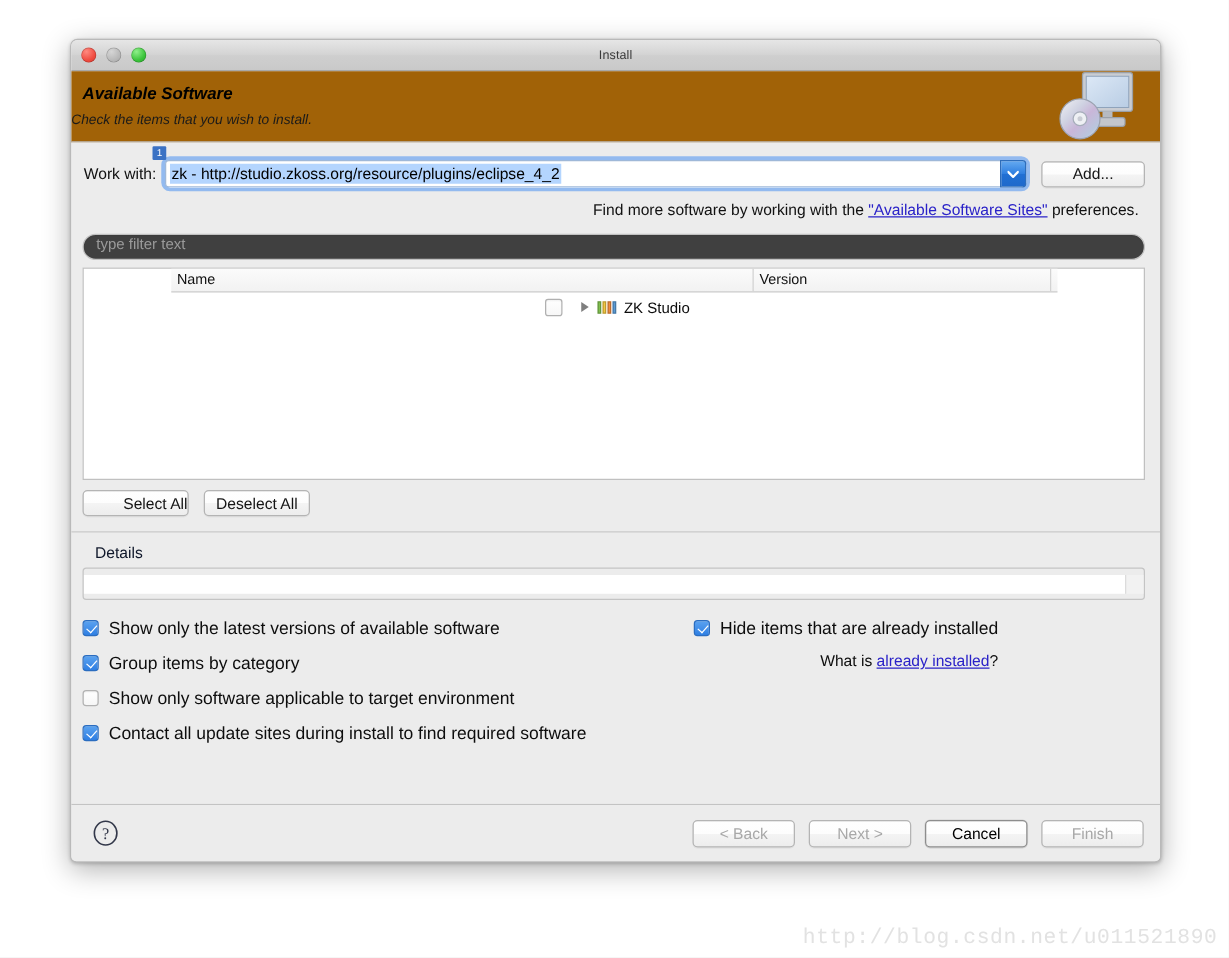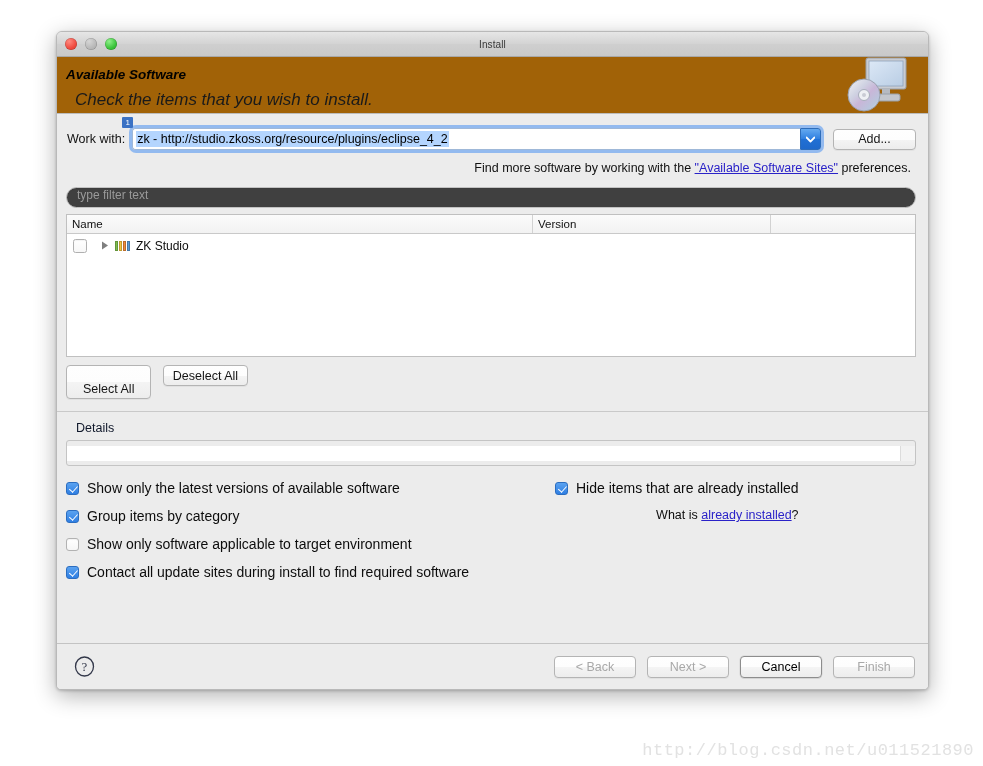--- a/index.html
+++ b/index.html
@@ -77,23 +77,22 @@
     box-sizing: border-box;
     font-style: italic;
   }
   .header-title {
     font-size: 13.5px;
     font-weight: bold;
     color: #000;
     margin-left: 9px;
   }
   .header-sub {
-    font-size: 17px;
+    font-size: 11px;
     color: #1a1a1a;
-    margin-left: 18px;
     margin-top: 8px;
   }
   .header-icon {
     position: absolute;
     right: 14px;
     top: -4px;
     width: 72px;
     height: 62px;
   }
 
@@ -235,24 +234,25 @@
   .filter-placeholder {
     font-size: 12px;
     color: #9a9a9a;
   }
 
   
   .table-box {
     margin: 6px 12px 0 9px;
     background: #fff;
     border: 1px solid #c0c0c0;
-    height: 143px;
+    height: 170px;
     box-sizing: border-box;
     display: flex;
     flex-direction: column;
+    align-items: center;
   }
   .table-head {
     display: flex;
     height: 18px;
     flex: 0 0 18px;
     background: linear-gradient(to bottom, #fbfbfb 0%, #f2f2f2 100%);
     border-bottom: 1px solid #c9c9c9;
     font-size: 11.5px;
     color: #111;
     align-items: center;
@@ -307,21 +307,21 @@
     font-size: 12px;
     color: #0c0c0c;
   }
 
   
   .selrow {
     margin: 8px 0 0 9px;
     display: flex;
     gap: 12px;
   }
-  .btn-sel { width: 85px; padding: 16px; text-align: right; }
+  .btn-sel { width: 85px; padding: 0; text-align: right; }
   .btn-desel { width: 85px; padding: 0; }
 
   .hsep {
     margin: 12px 0 0 0;
     height: 1px;
     background: #c9c9c9;
   }
 
   
   .details-label {

